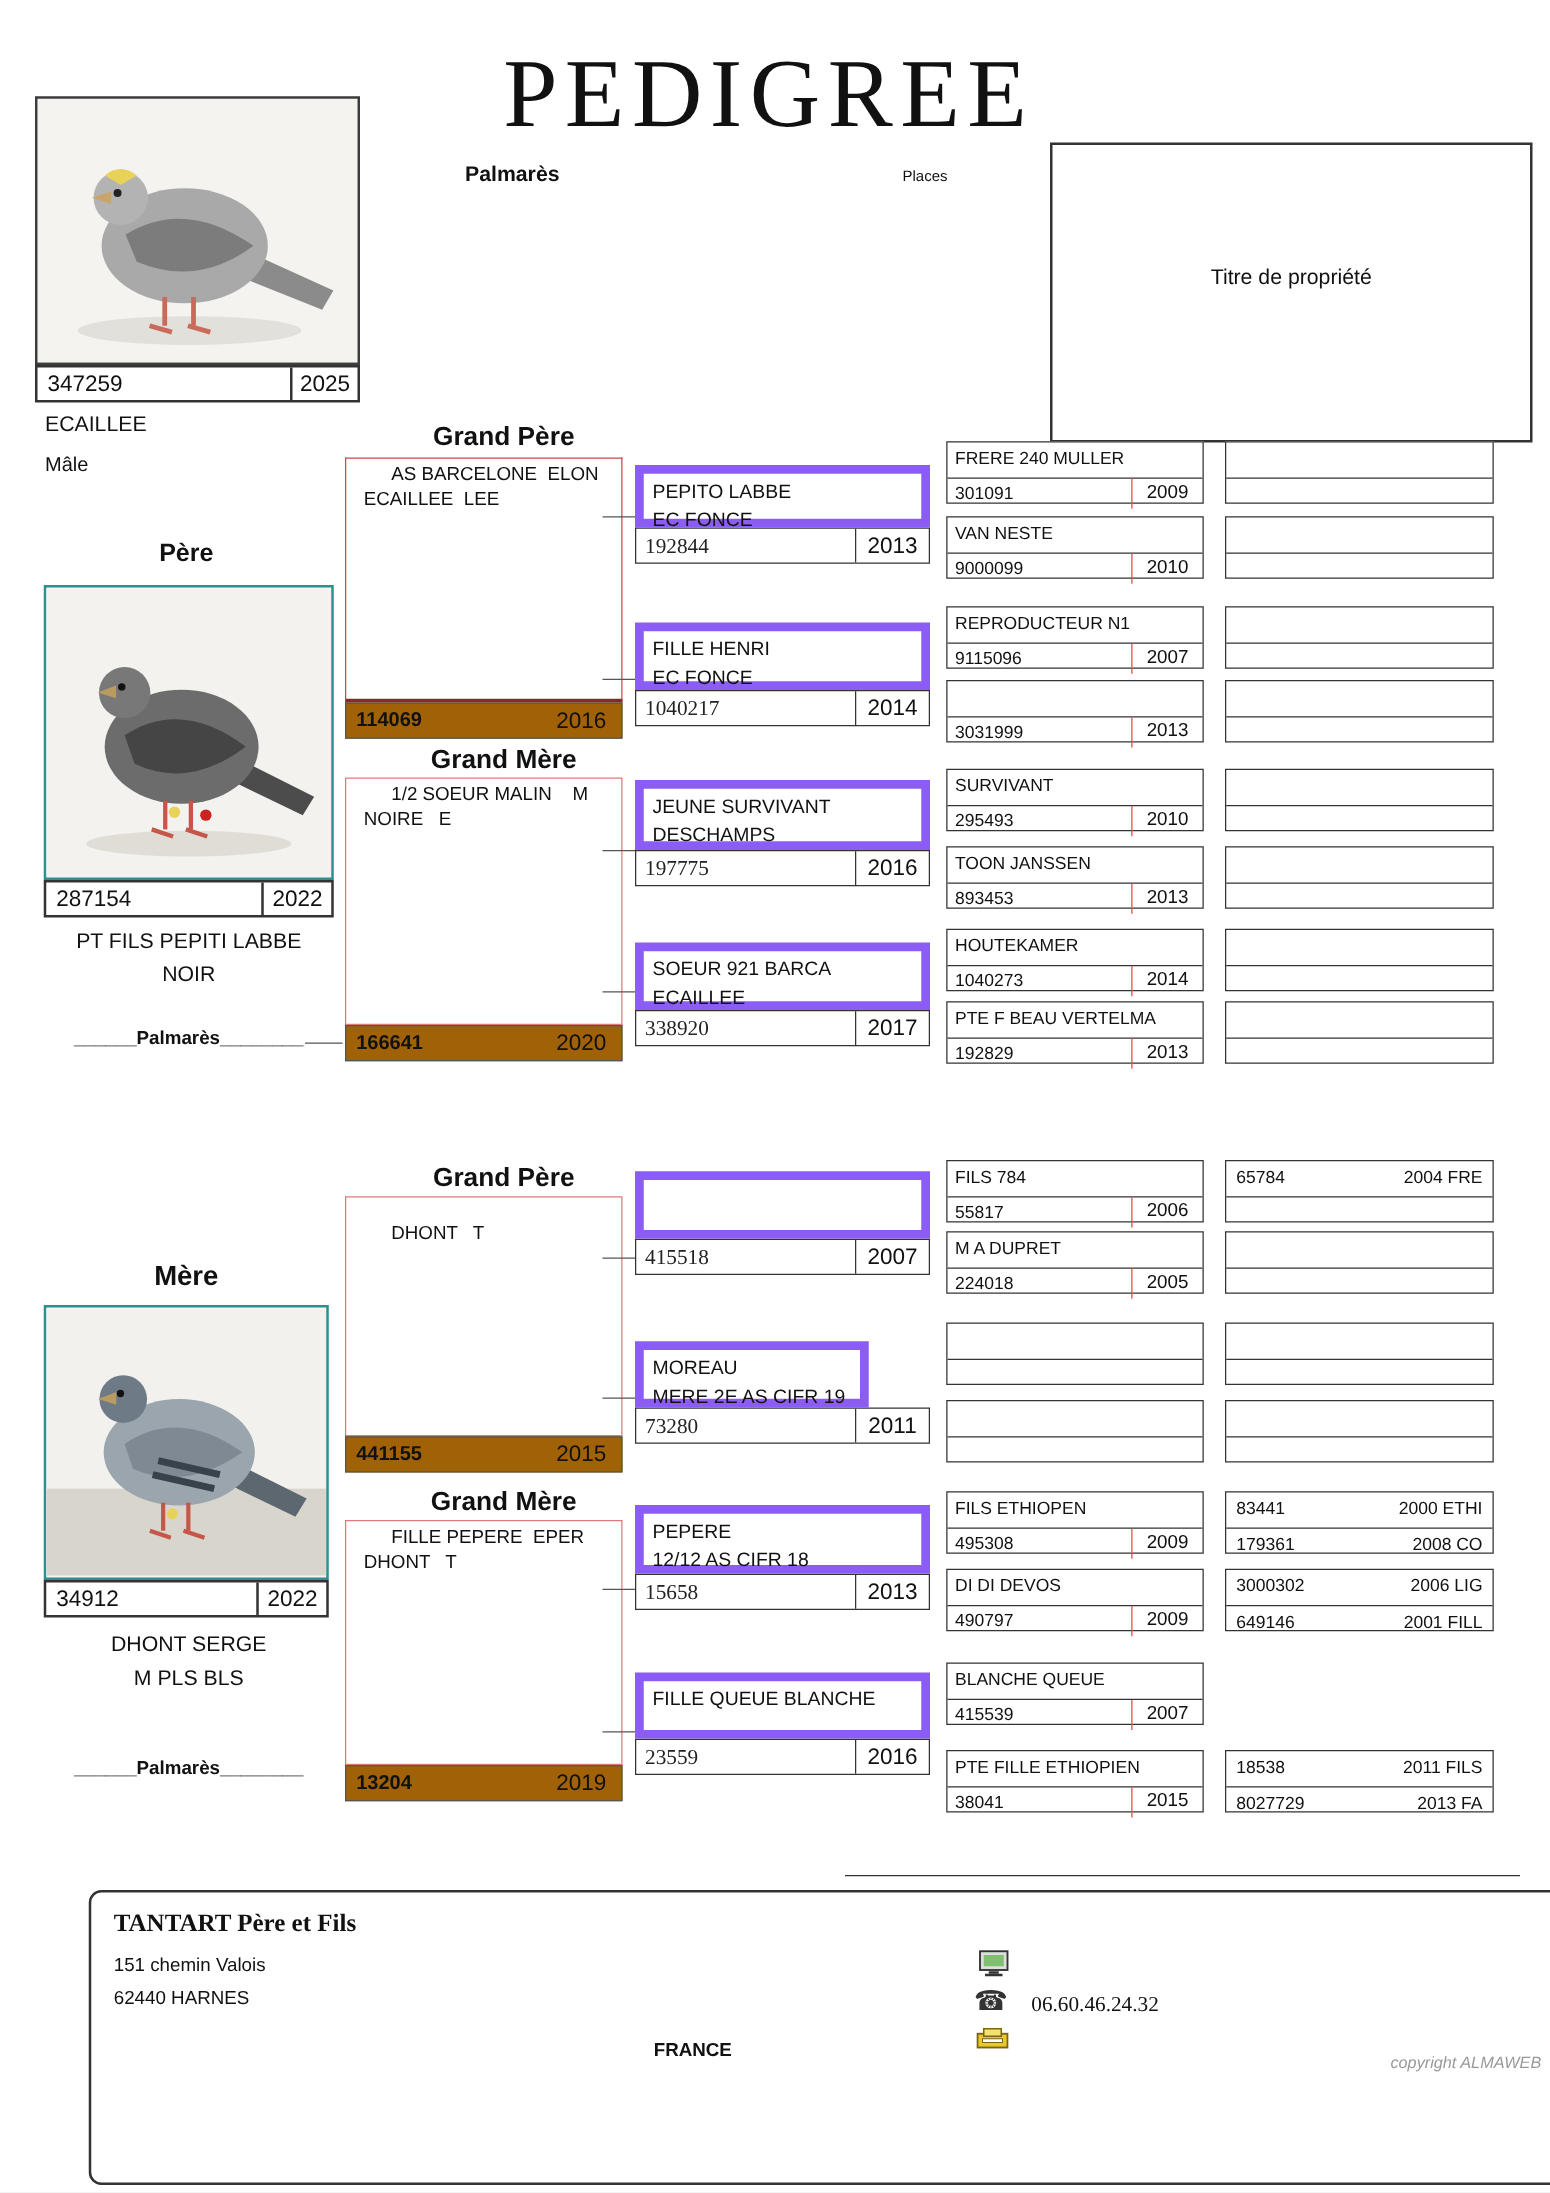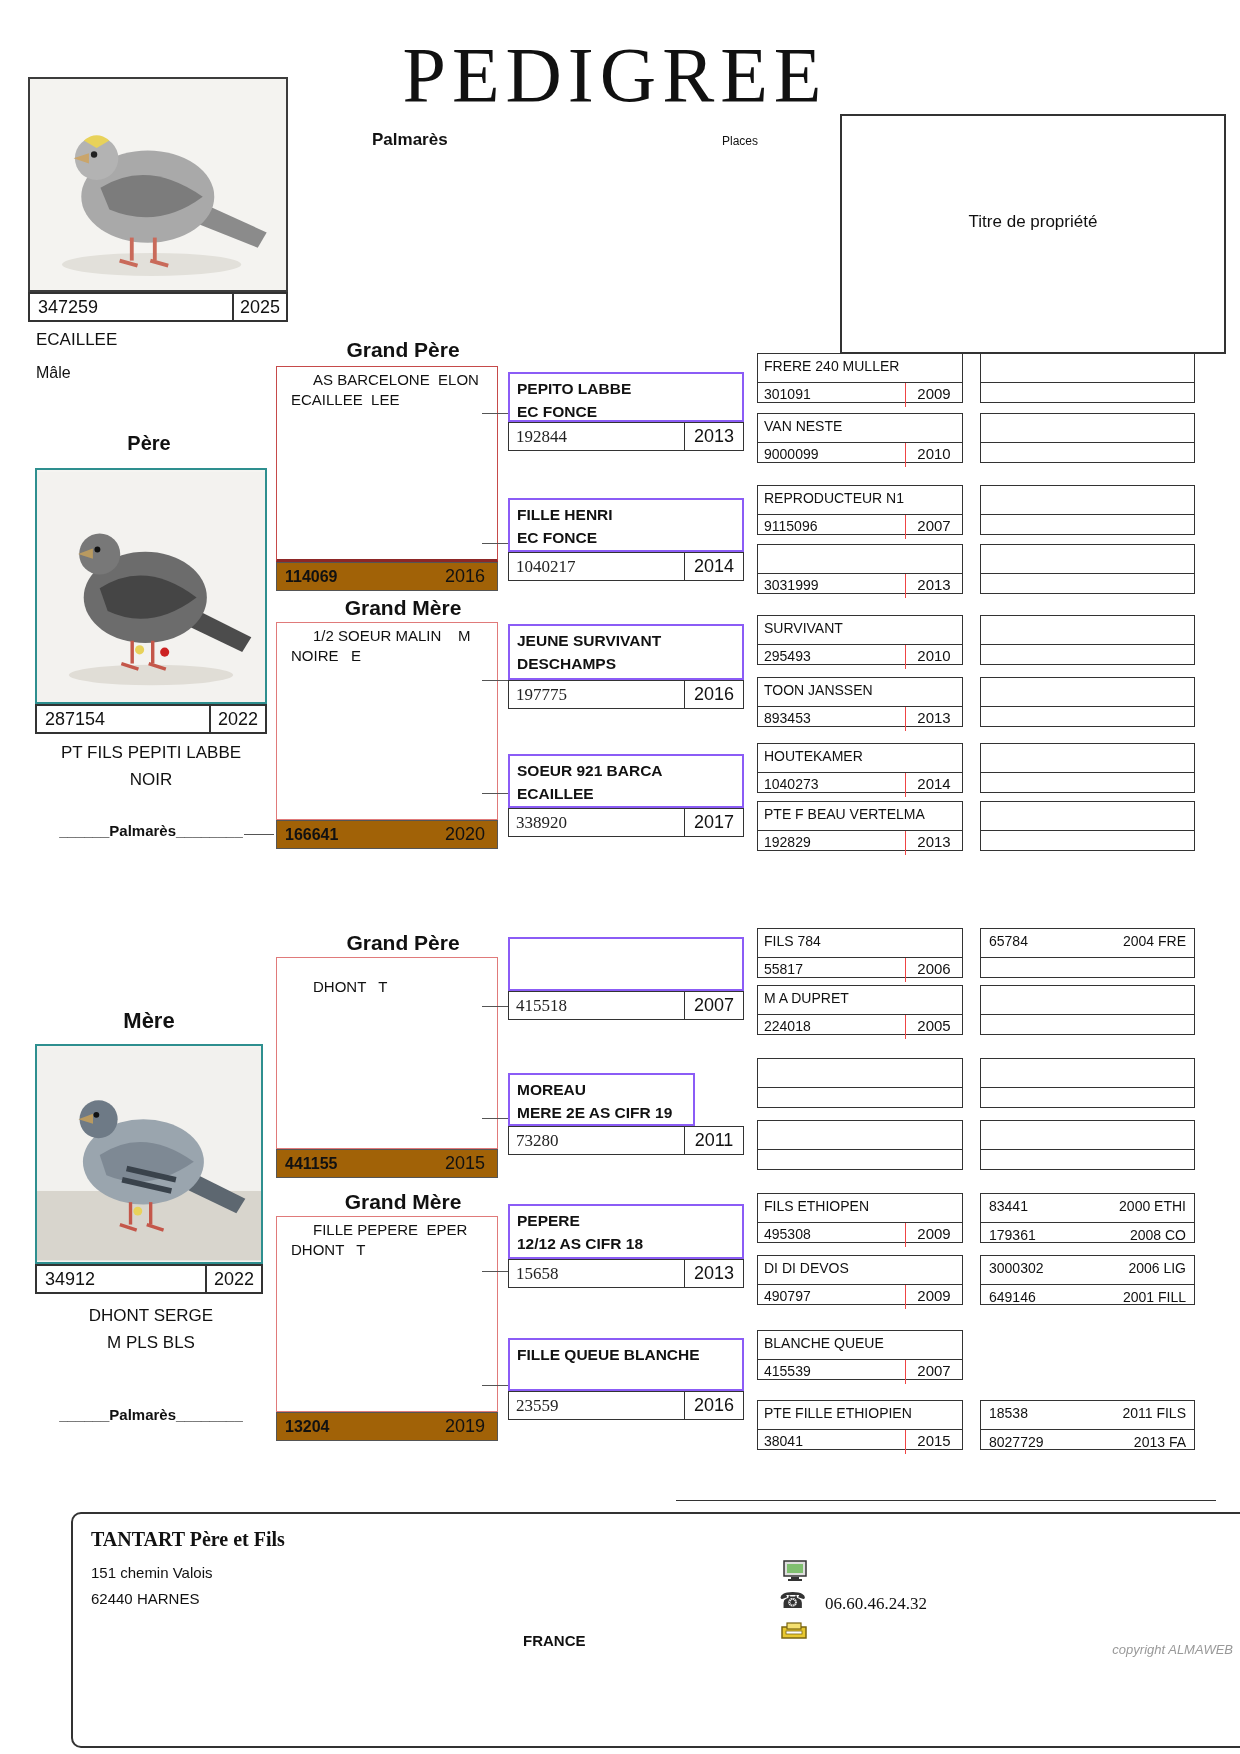--- a/index.html
+++ b/index.html
@@ -34,21 +34,21 @@
   
   .redbox { background:#fff; border:1px solid #e07a7a; }
   .redbox.dark { border-color:#c64a4a; border-bottom:3px solid #8d2727; }
   .gline1 { padding:4px 4px 0 36px; font-size:15px; }
   .gline2 { padding:3px 4px 0 14px; font-size:15px; }
   .gring { border:1px solid #555; background:#a16207; display:flex; align-items:center; justify-content:space-between; padding:0 12px 0 8px; }
   .gring .b { font-weight:bold; font-size:16px; }
   .gring .y { font-size:18px; }
 
   
-  .namebox { border:2px solid #8b5cf6; background:#fff; padding:3px 7px; font-size:15.5px; line-height:1.5;font-weight:bold; }
+  .namebox { border:7px solid #8b5cf6; background:#fff; padding:3px 7px; font-size:15.5px; line-height:1.5; }
   .numrow { border:1px solid #333; background:#fff; display:flex; align-items:stretch; }
   .numrow .num { flex:1; font-family:"Liberation Serif", serif; font-size:17px; color:#222; display:flex; align-items:center; padding-left:7px; }
   .numrow .yr { width:58px; border-left:1px solid #333; display:flex; align-items:center; justify-content:center; font-size:18px; }
 
   
   .g3 { border:1px solid #333; background:#fff; height:50px; }
   .g3 .n { height:24px; border-bottom:1px solid #333; padding:2px 6px; font-size:14px; line-height:20px; white-space:nowrap; overflow:hidden; }
   .g3 .r { height:24px; display:flex; align-items:stretch; }
   .g3 .r .rn { flex:1; padding:2px 6px; font-size:14px; line-height:19px; }
   .g3 .r .ry { width:56px; border-left:1px solid #ef4444; text-align:center; font-size:15px; line-height:22px; }

